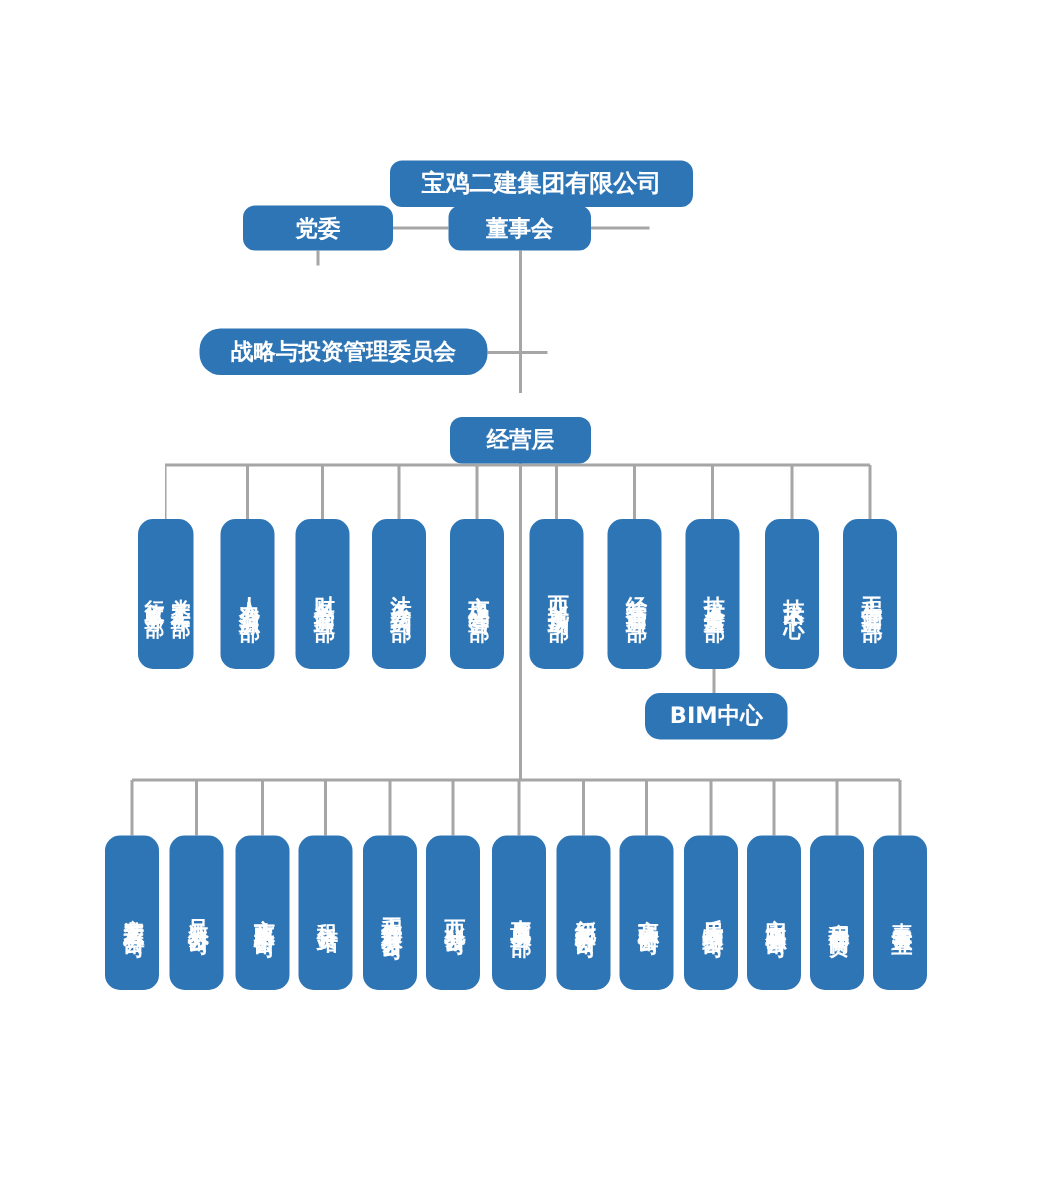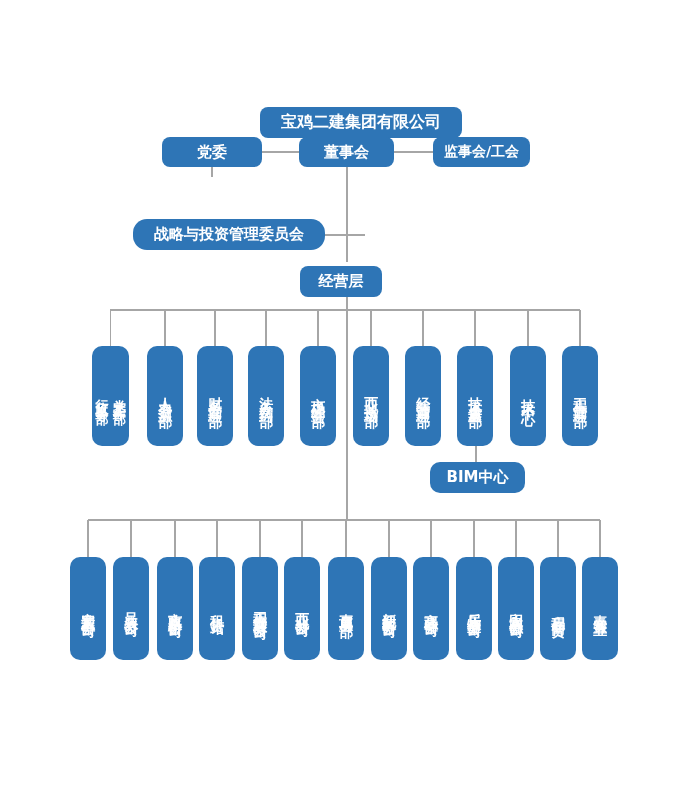--- a/index.html
+++ b/index.html
@@ -101,31 +101,28 @@
   </div>
 
   <div class="box" style="left:162px;top:137px;width:100px;height:30px;font-size:15px;">
     <span>党委</span>
   </div>
 
   <div class="box" style="left:299px;top:137px;width:95px;height:30px;font-size:15px;">
     <span>董事会</span>
   </div>
 
-  <div class="box" style="left:433px;top:137px;width:97px;height:30px;font-size:14px;">
-    <span>监事会/工会</span>
-  </div>
 
 
   <div class="box" style="left:133px;top:219px;width:192px;height:31px;font-size:15px;border-radius:14px;">
     <span>战略与投资管理委员会</span>
   </div>
 
 
-  <div class="box" style="left:300px;top:266px;width:82px;height:31px;font-size:15px;">
+  <div class="box" style="left:300px;top:278px;width:94px;height:31px;font-size:15px;">
     <span>经营层</span>
   </div>
 
   <div class="vbox mid dual" style="left:92px;top:346px;width:37px;height:100px;">
     <div class="vtext">
       <span class="vline">党委工作部</span>
       <span class="vline">行政事务部</span>
     </div>
   </div>
   <div class="vbox mid" style="left:147px;top:346px;width:36px;height:100px;">

